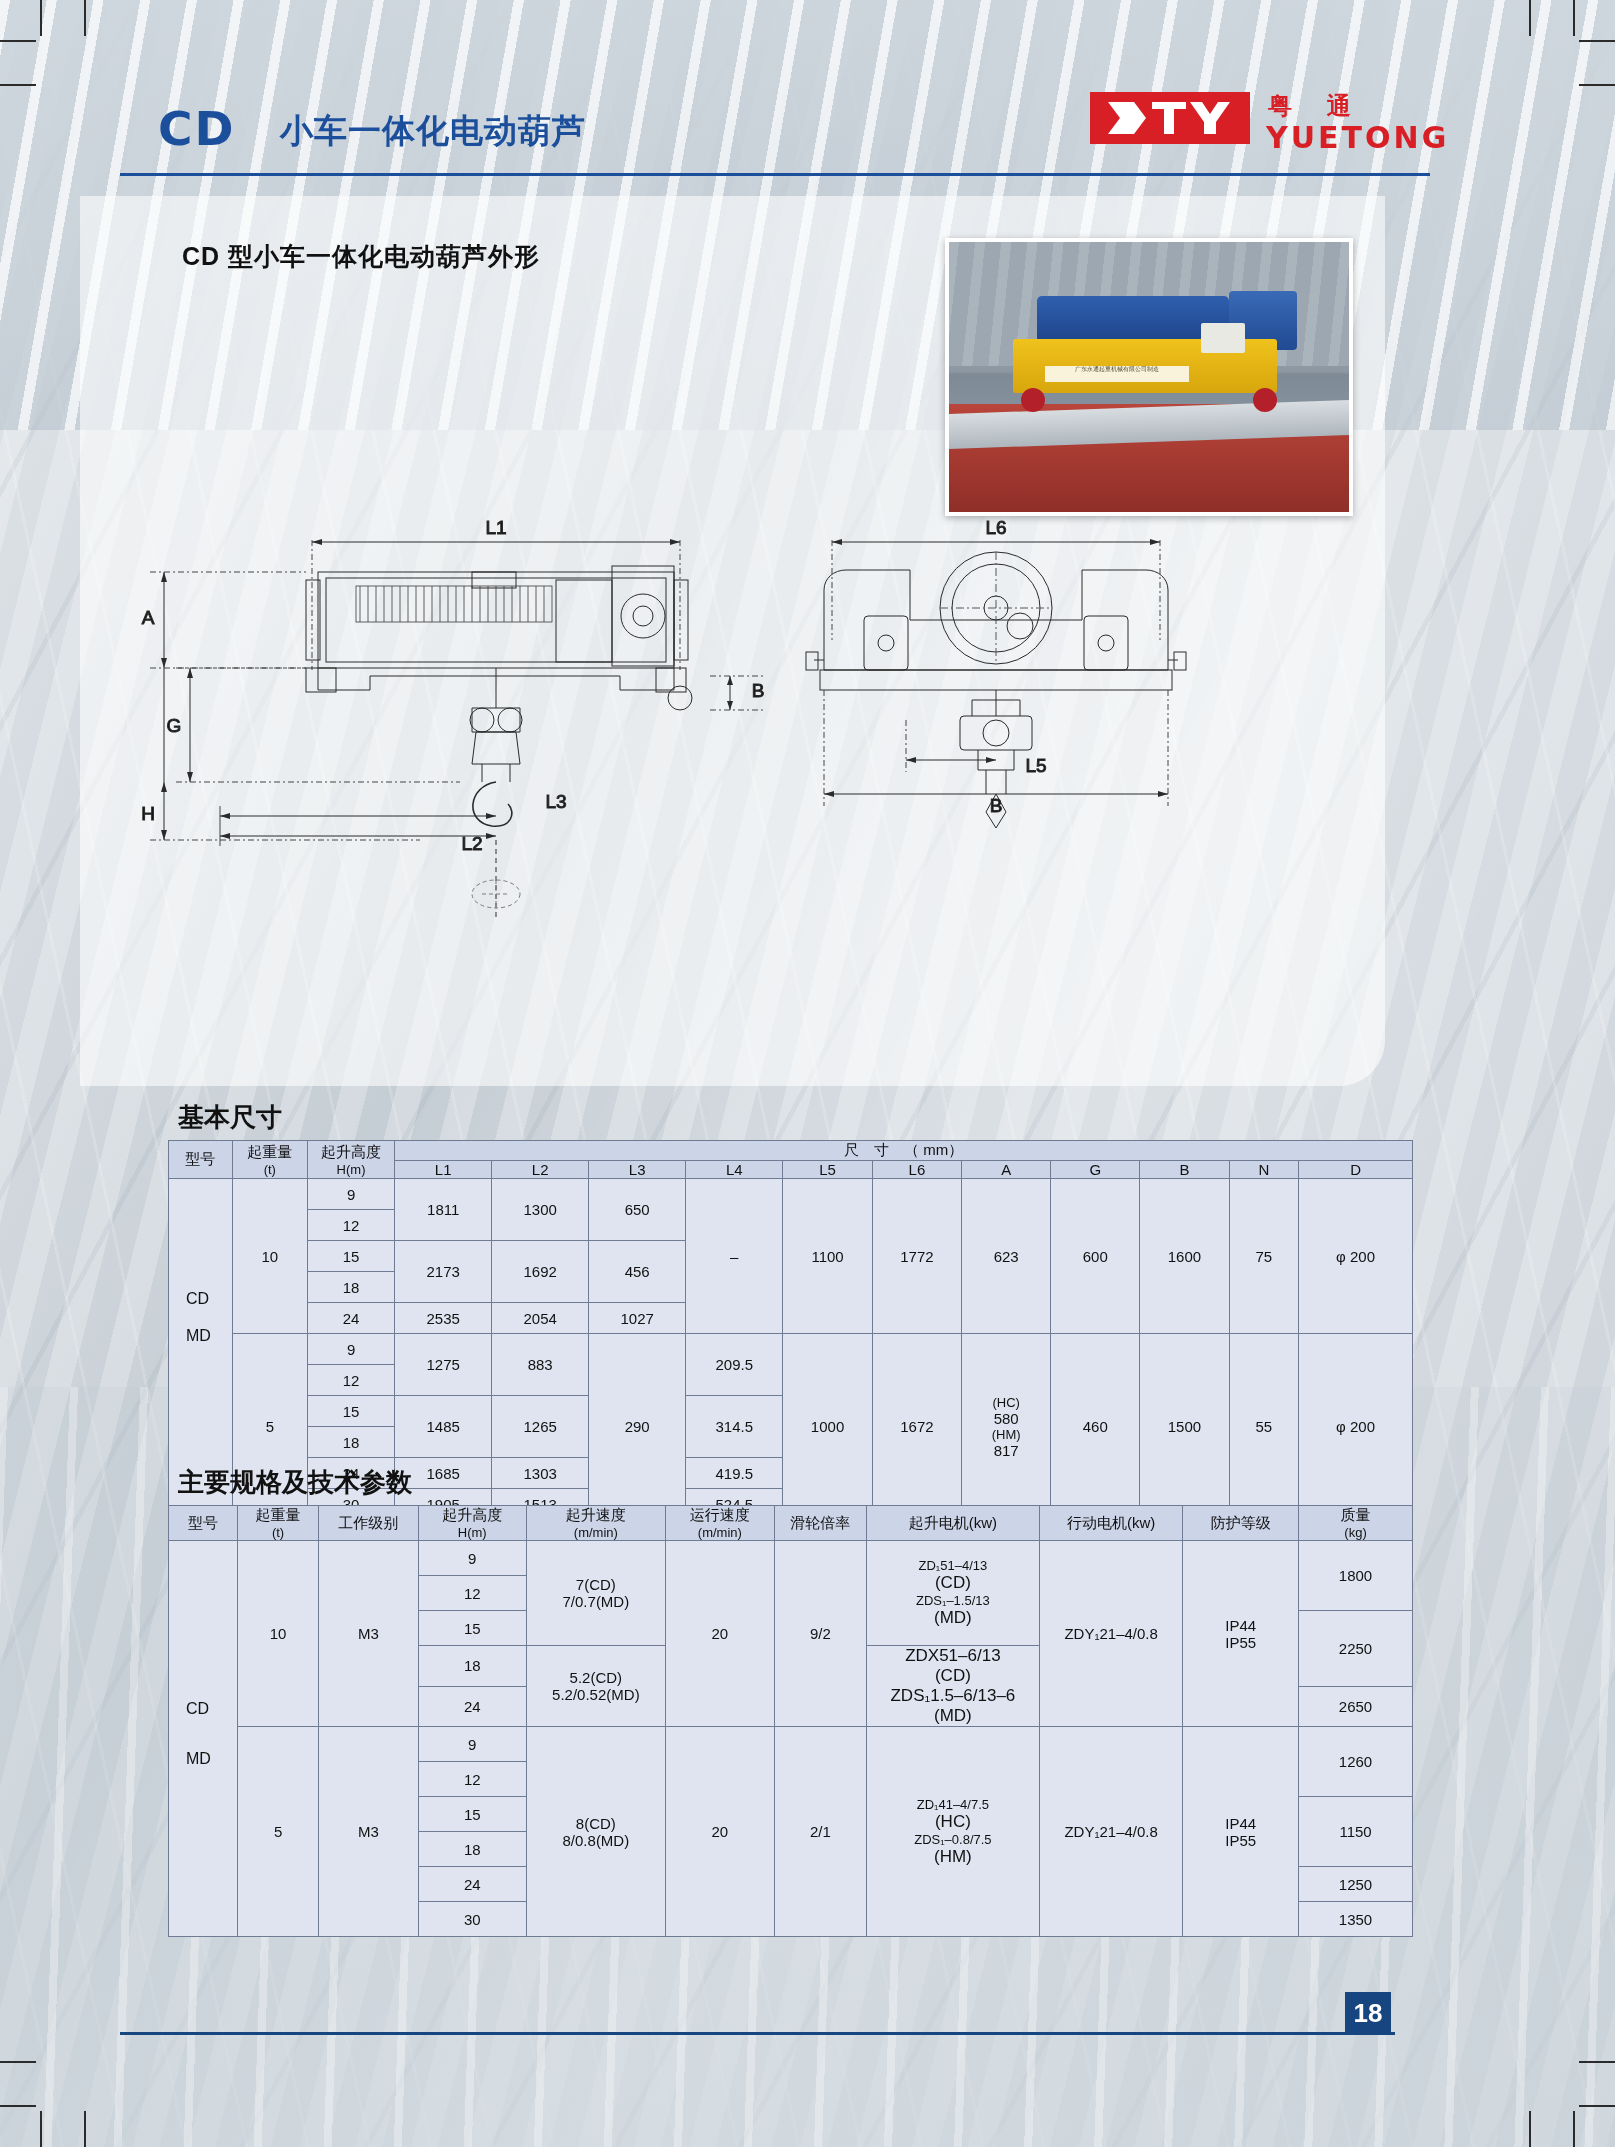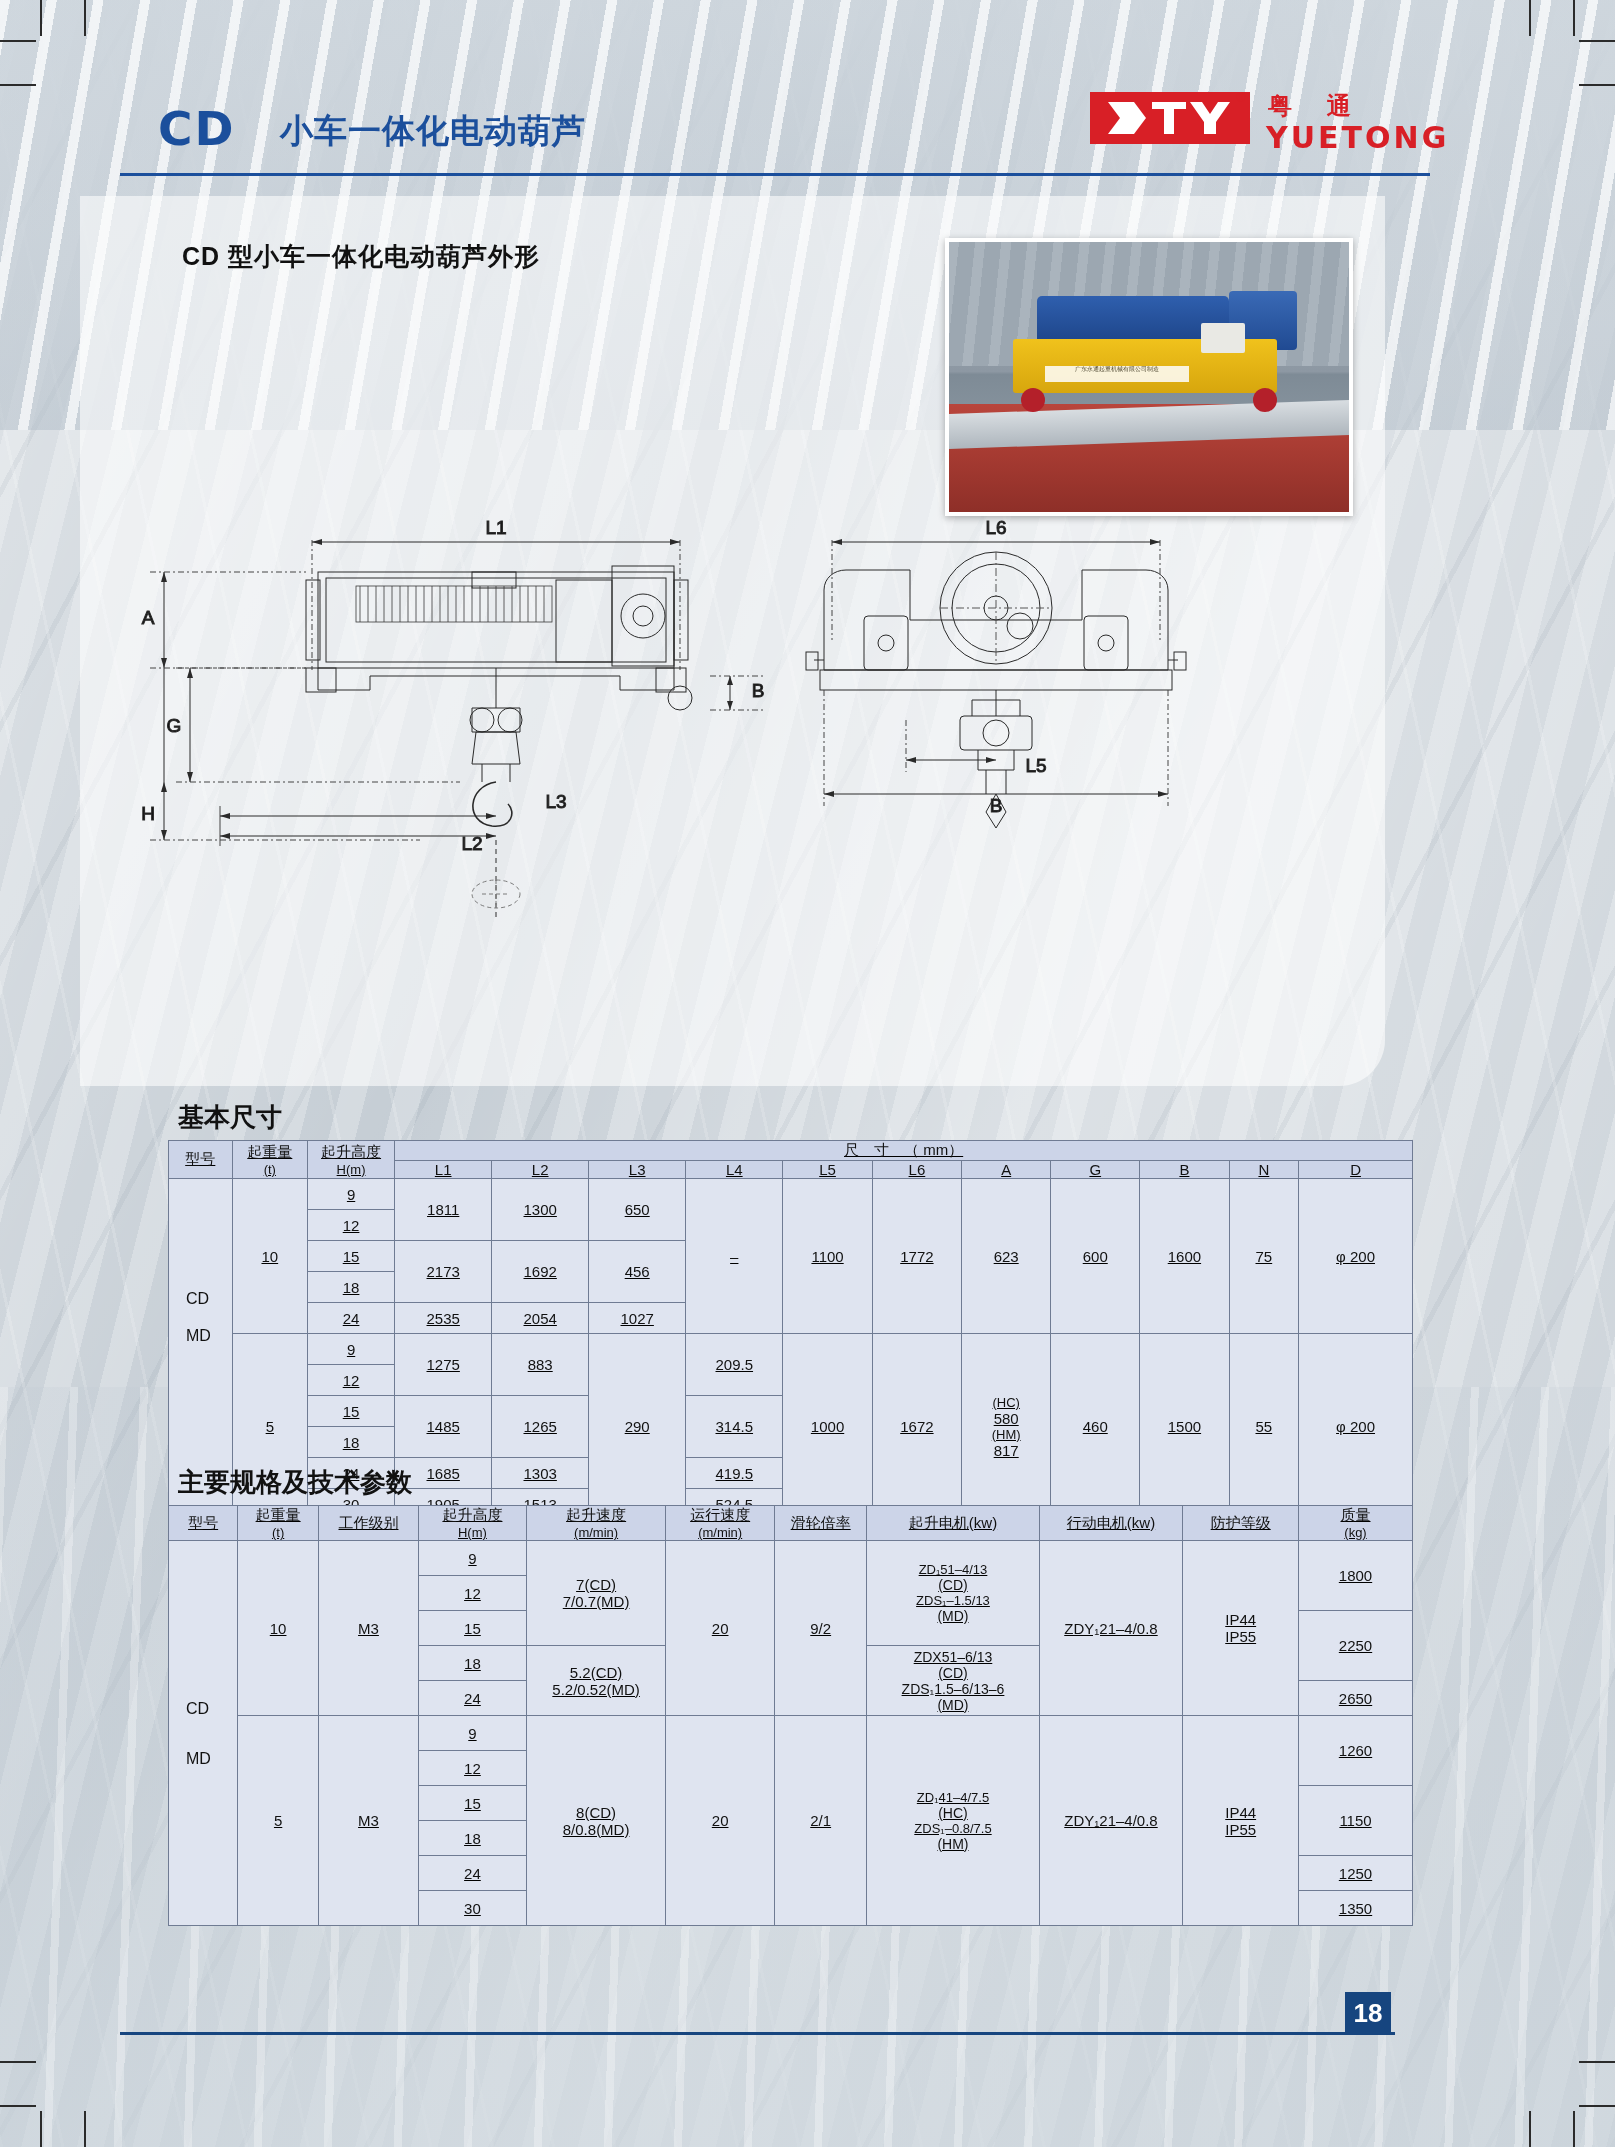--- a/index.html
+++ b/index.html
@@ -112,33 +112,33 @@
 
   
   .drawing{position:absolute;left:120px;top:520px;width:1260px;height:540px;}
   .drawing svg{display:block;}
 
   
   .h-basic{position:absolute;left:178px;top:1100px;font-size:26px;font-weight:bold;color:#111;}
   .h-spec{position:absolute;left:178px;top:1465px;font-size:26px;font-weight:bold;color:#111;}
 
   
-  table{border-collapse:collapse;position:absolute;text-decoration:underline;}
+  table{border-collapse:collapse;position:absolute;}
   td,th{
     border:1px solid #6f7b93;
     text-align:center;vertical-align:middle;
     font-size:15px;color:#111;
     background:#dfe4f0;
     padding:0;
   }
   th{background:#ccd4e8;font-weight:normal;}
   .t-basic{left:168px;top:1140px;width:1245px;}
   .t-spec{left:168px;top:1505px;width:1245px;}
   .small{font-size:13px;}
-  .tiny{font-size:14px;}
+  .tiny{font-size:17px;}
 
   
   .pagenum{
     position:absolute;left:1345px;top:1992px;width:46px;height:42px;
     background:#16457f;color:#fff;font-size:26px;font-weight:bold;
     display:flex;align-items:center;justify-content:center;
   }
   .footline{
     position:absolute;left:120px;top:2032px;width:1275px;height:3px;background:#16457f;
   }

